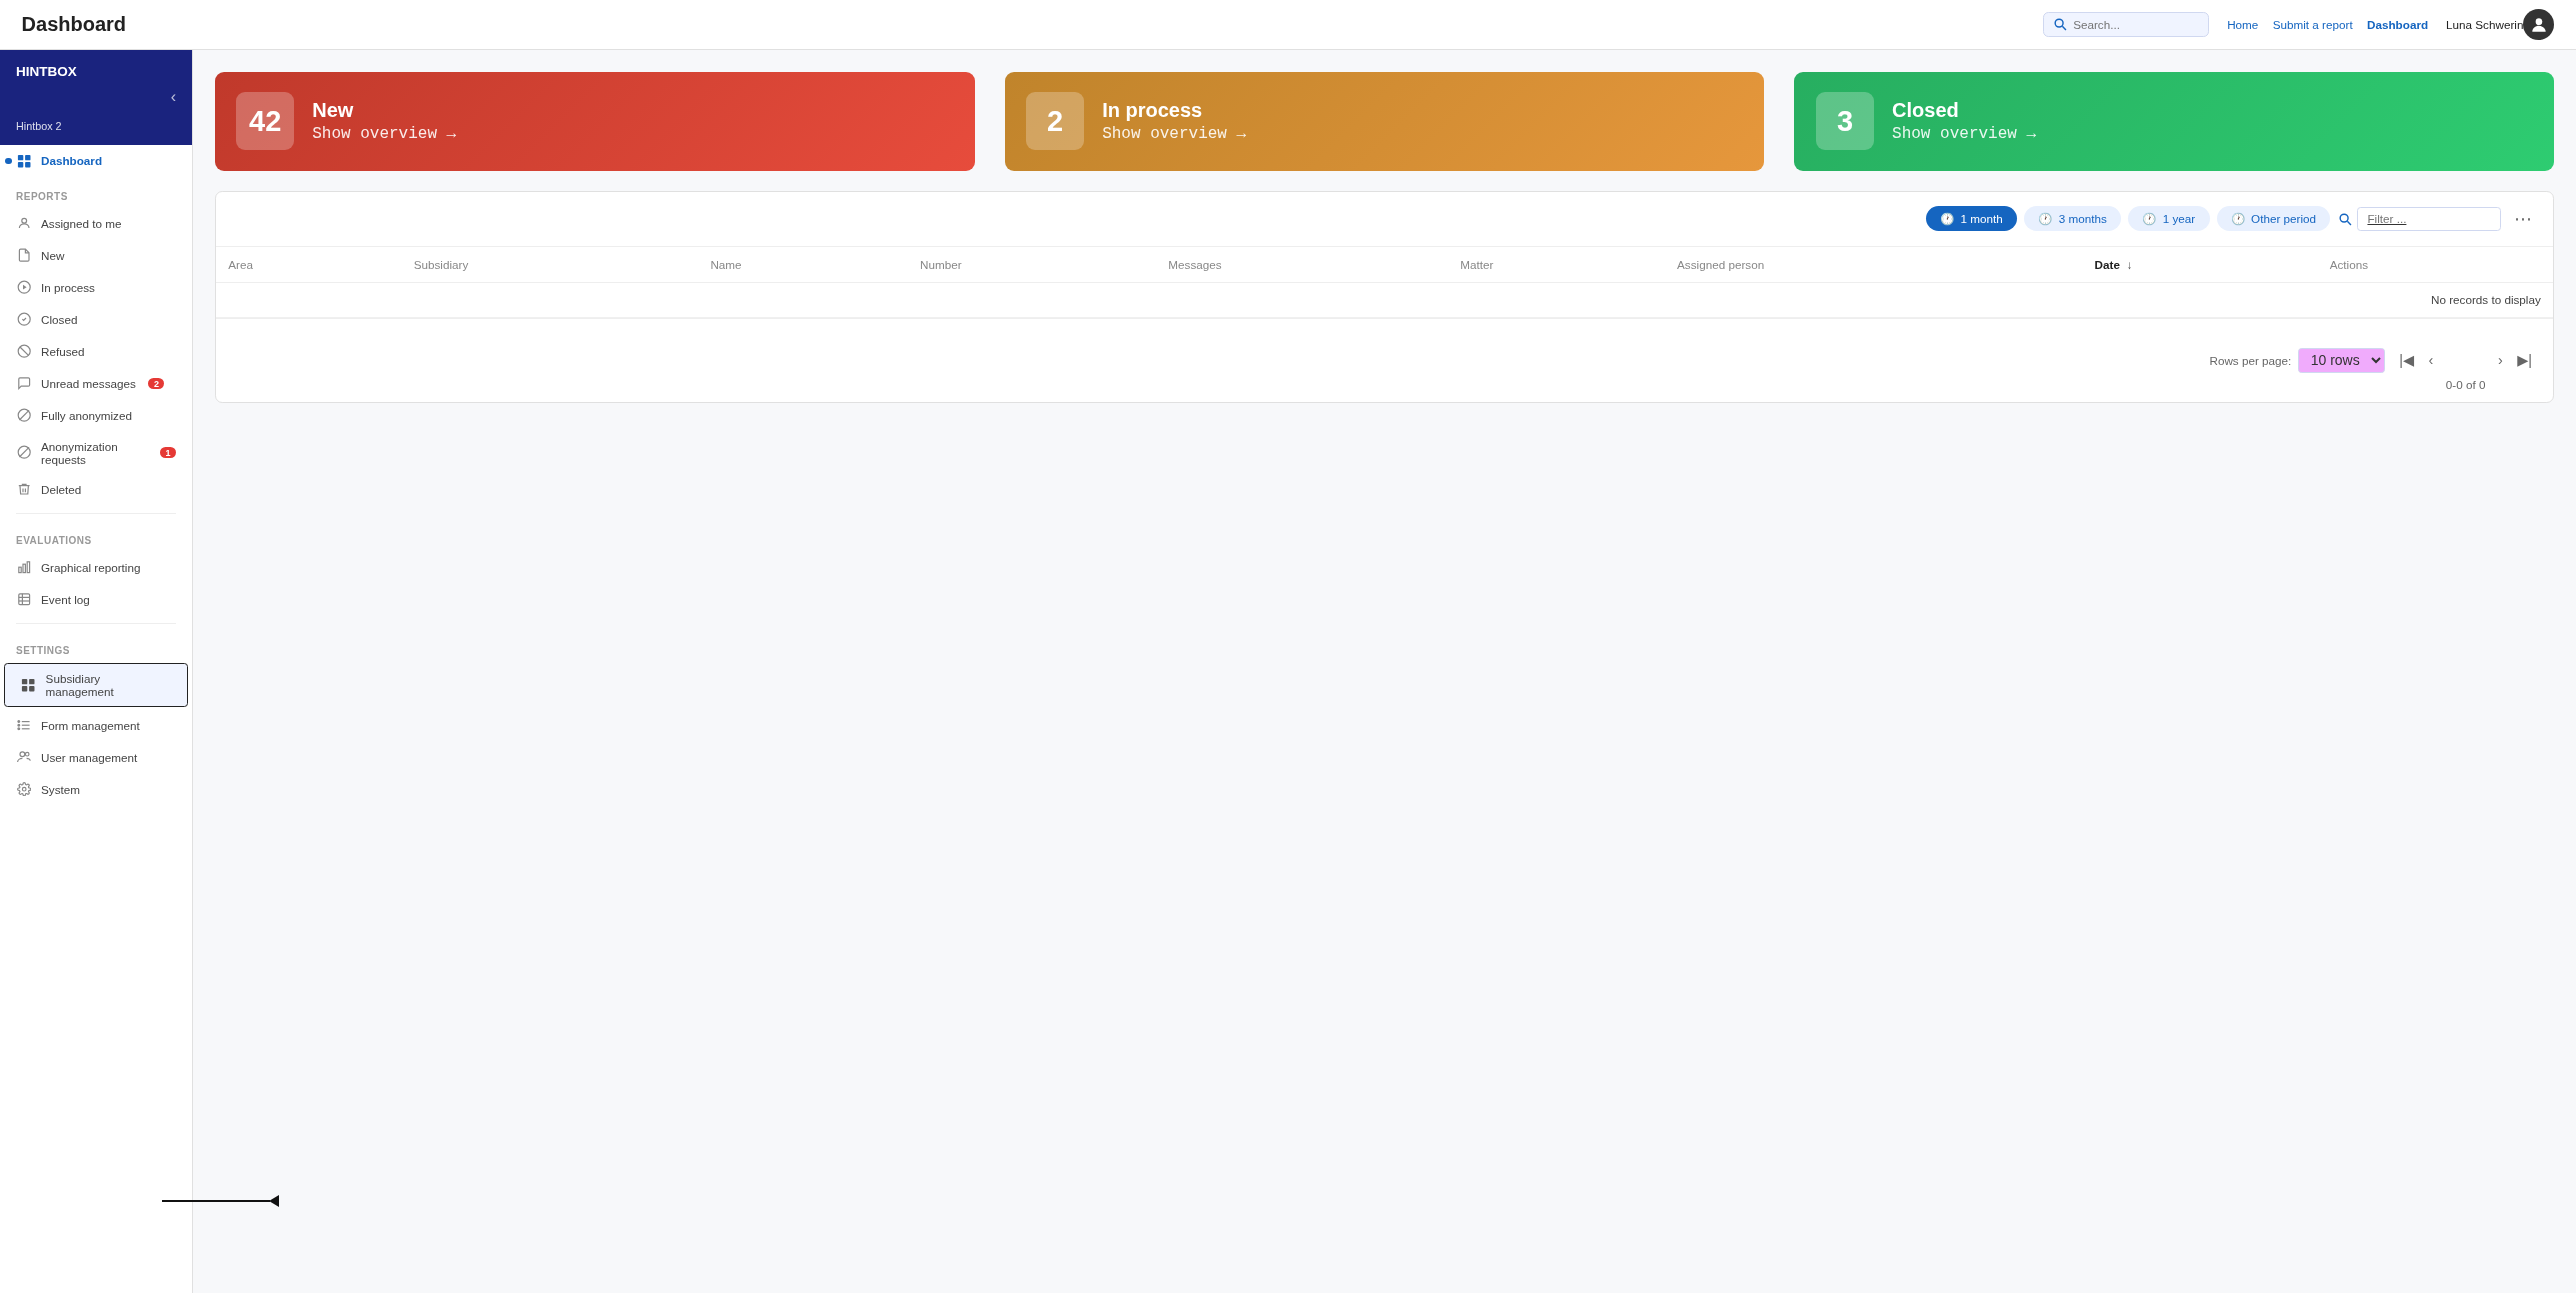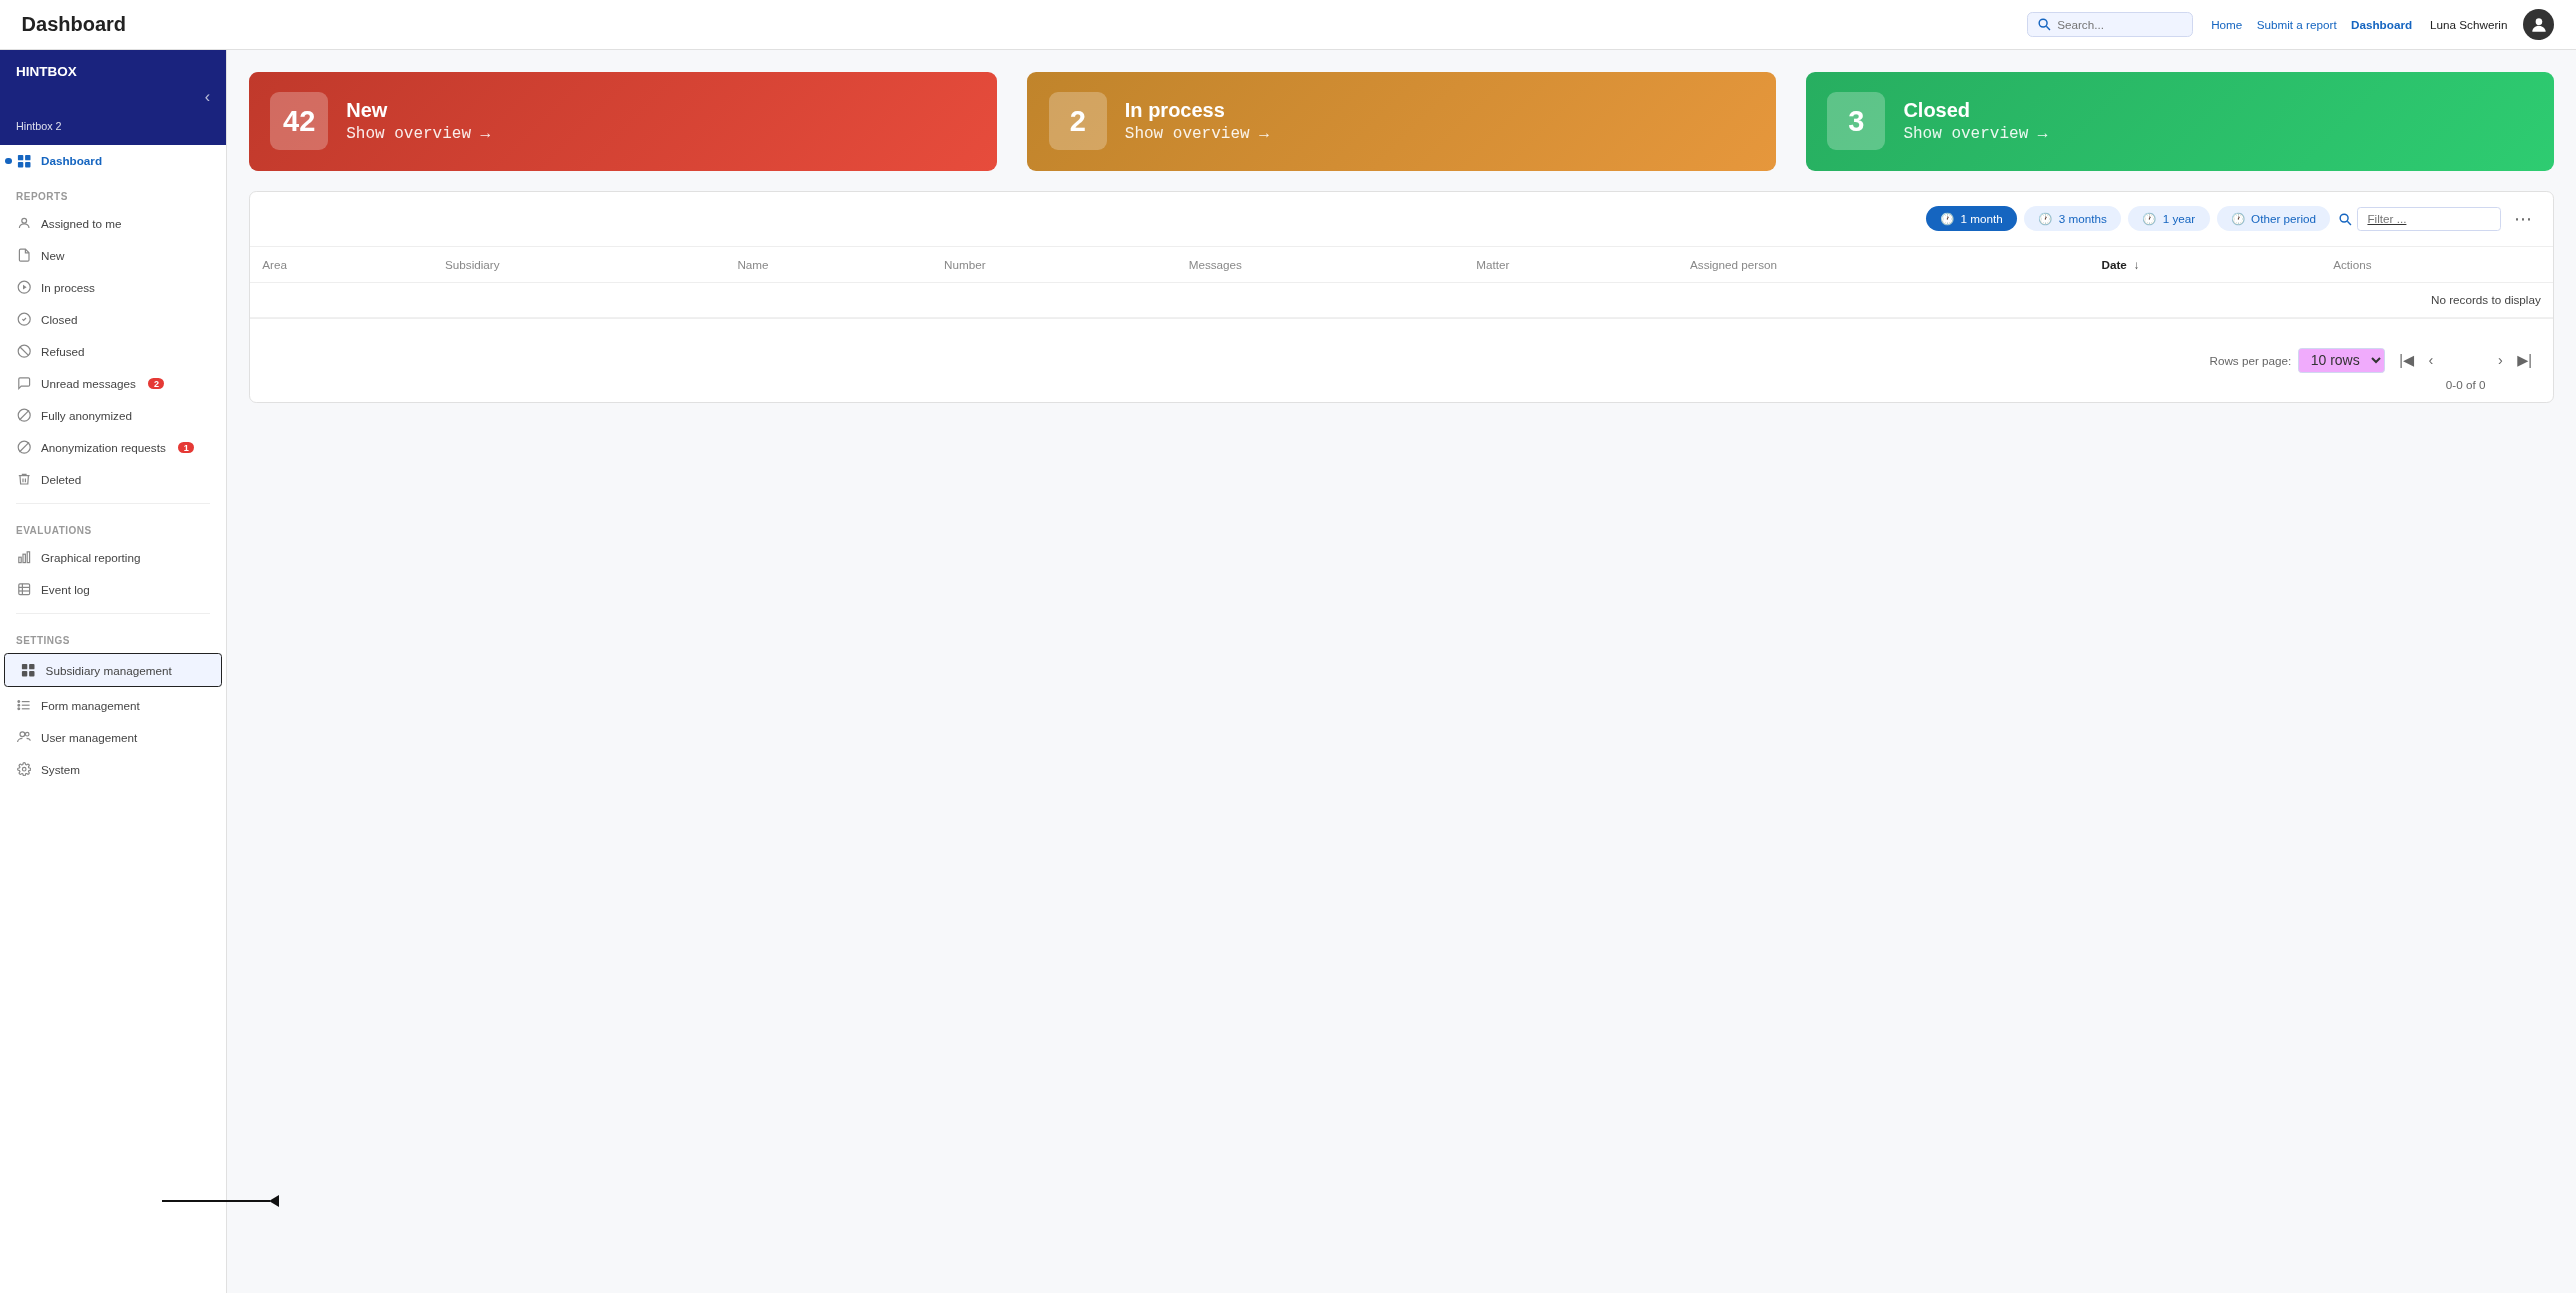--- a/index.html
+++ b/index.html
@@ -12,29 +12,29 @@
       padding: 0 21.6px; height: 50px; flex-shrink: 0; z-index: 10;
     }
     .header-title { font-size: 20px; font-weight: 600; color: #222; }
     .header-right { display: flex; align-items: center; gap: 18px; }
     .search-bar { display: flex; align-items: center; background: #f0f4ff; border: 0.9px solid #d0d8f0; border-radius: 5.4px; padding: 4.5px 9px; gap: 5.4px; }
     .search-bar input { border: none; background: transparent; outline: none; font-size: 11.7px; width: 126px; color: #555; }
     .search-icon-svg { width: 14.4px; height: 14.4px; fill: #1565c0; flex-shrink: 0; }
     .nav-links { display: flex; align-items: center; gap: 14.4px; }
     .nav-link { color: #1565c0; font-size: 11.7px; cursor: pointer; text-decoration: none; }
     .nav-link.active { font-weight: 600; color: #1565c0; }
-    .user-area { display: flex; align-items: center; gap: 16px; font-size: 11.7px; font-weight: 500; color: #222; }
+    .user-area { display: flex; align-items: center; gap: 0; font-size: 11.7px; font-weight: 500; color: #222; }
     .user-avatar { width: 31px; height: 31px; border-radius: 50%; background: #333; display: flex; align-items: center; justify-content: center; color: #fff; font-size: 16px; }
 
     
     .app-body { display: flex; flex: 1; overflow: hidden; }
 
     
     .sidebar {
-      width: 227px; background: #fff; border-right: 0.9px solid #e0e0e0;
+      width: 193px; background: #fff; border-right: 0.9px solid #e0e0e0;
       display: flex; flex-direction: column; flex-shrink: 0; overflow-y: auto;
       padding-bottom: 16px;
     }
     .sidebar-brand {
       background: #1a237e; color: #fff; padding: 12.6px 16px; display: flex; align-items: center; justify-content: space-between;
     }
     .sidebar-brand-name { font-weight: 700; font-size: 13.5px; line-height: 1.3; }
     .sidebar-brand-sub { font-size: 10.8px; opacity: 0.85; margin-top: 40px; }
     .sidebar-chevron { font-size: 16px; opacity: 0.7; cursor: pointer; }
 

